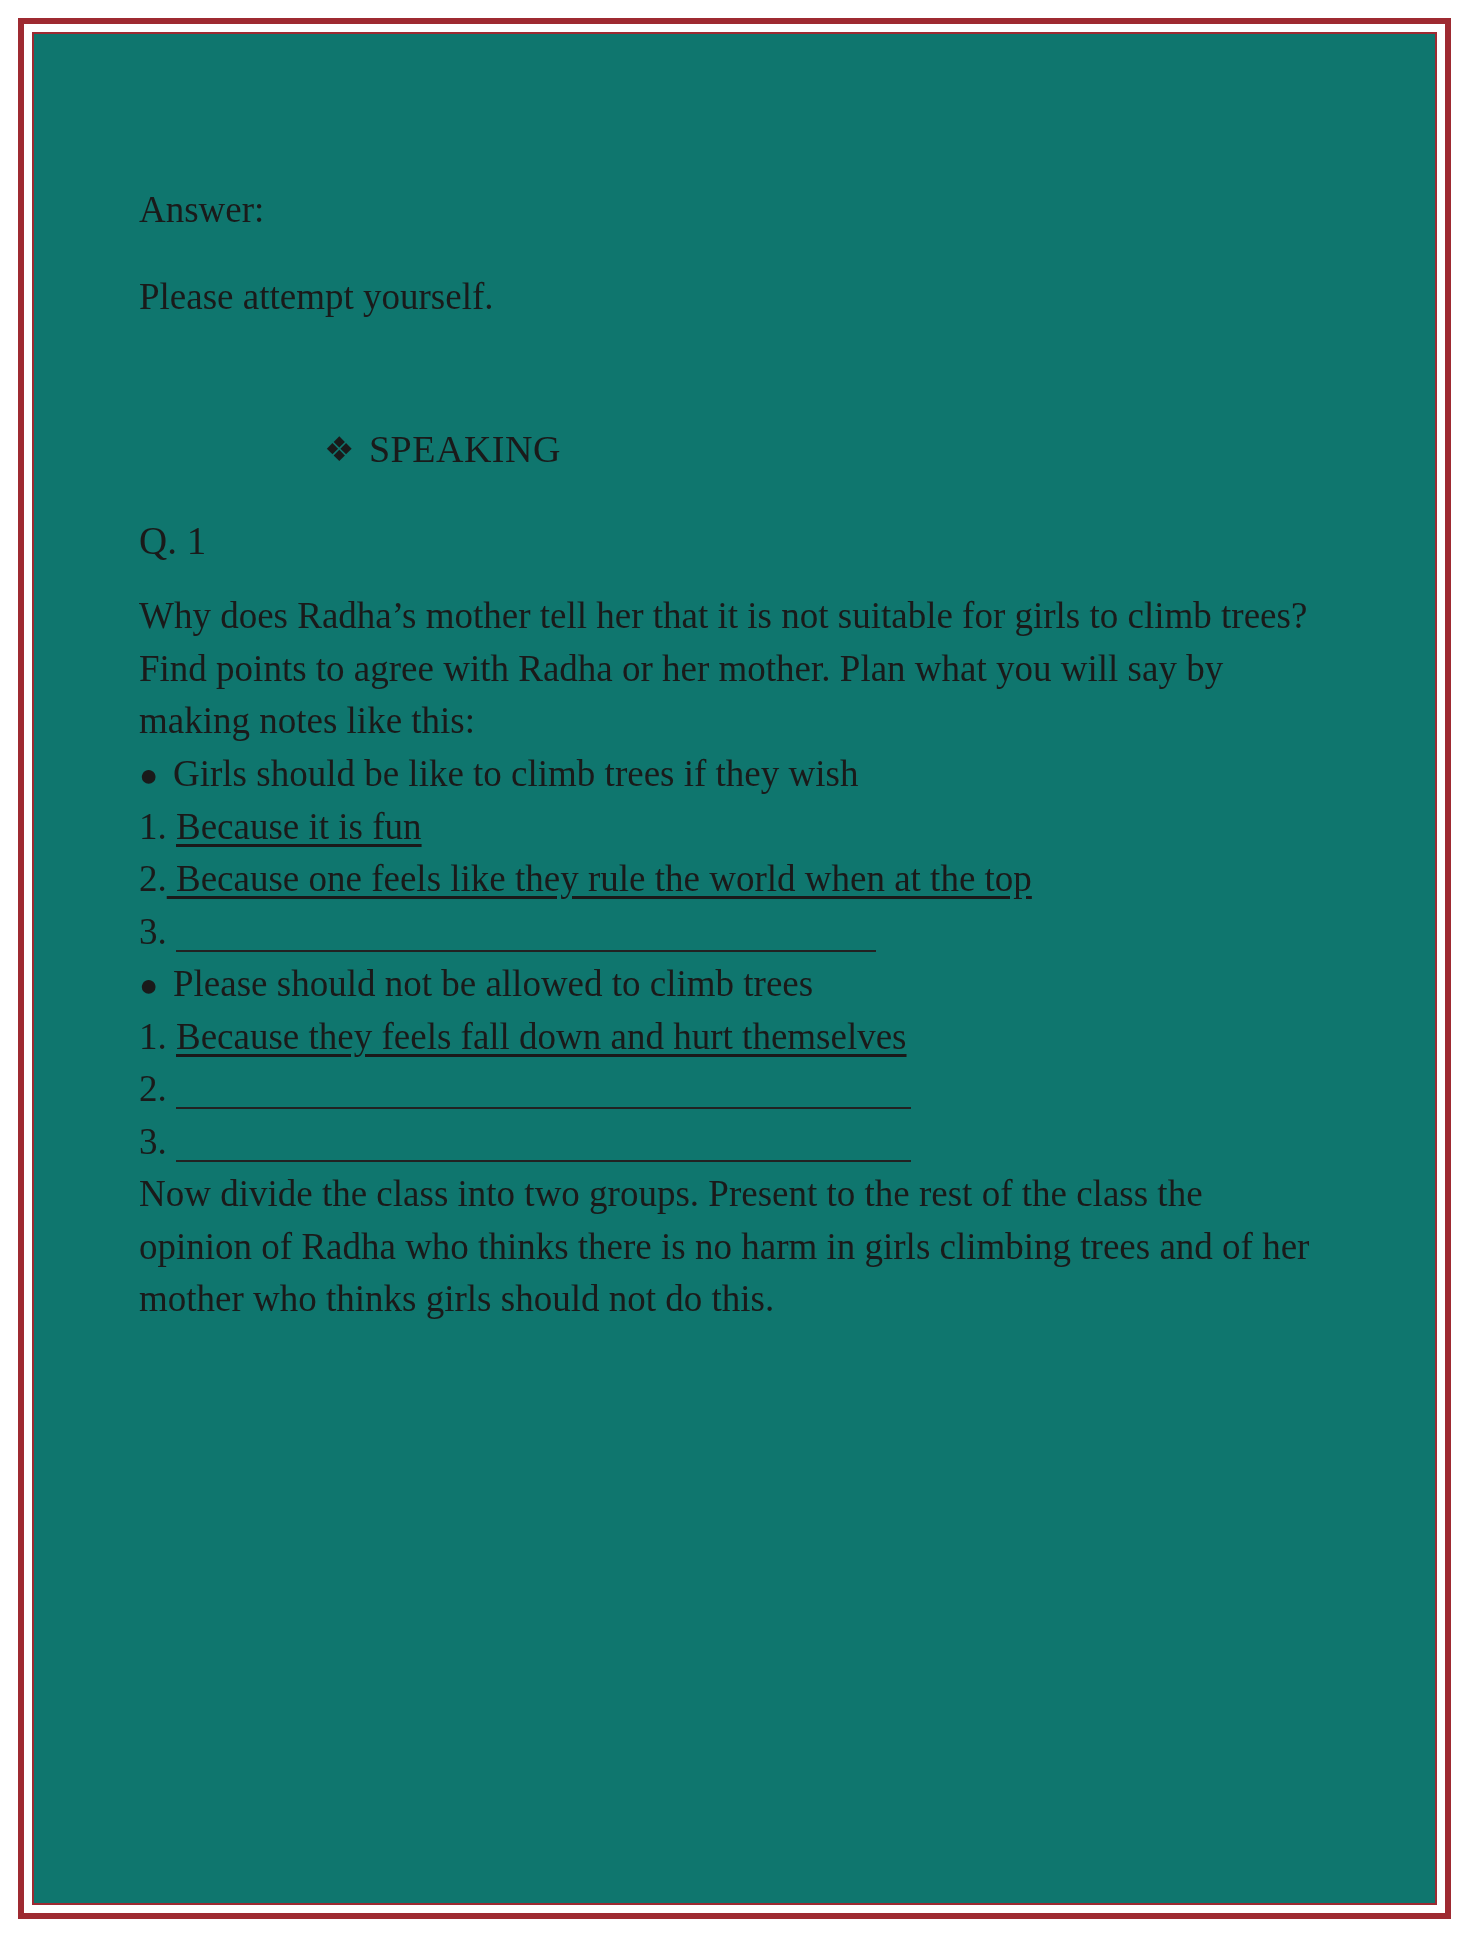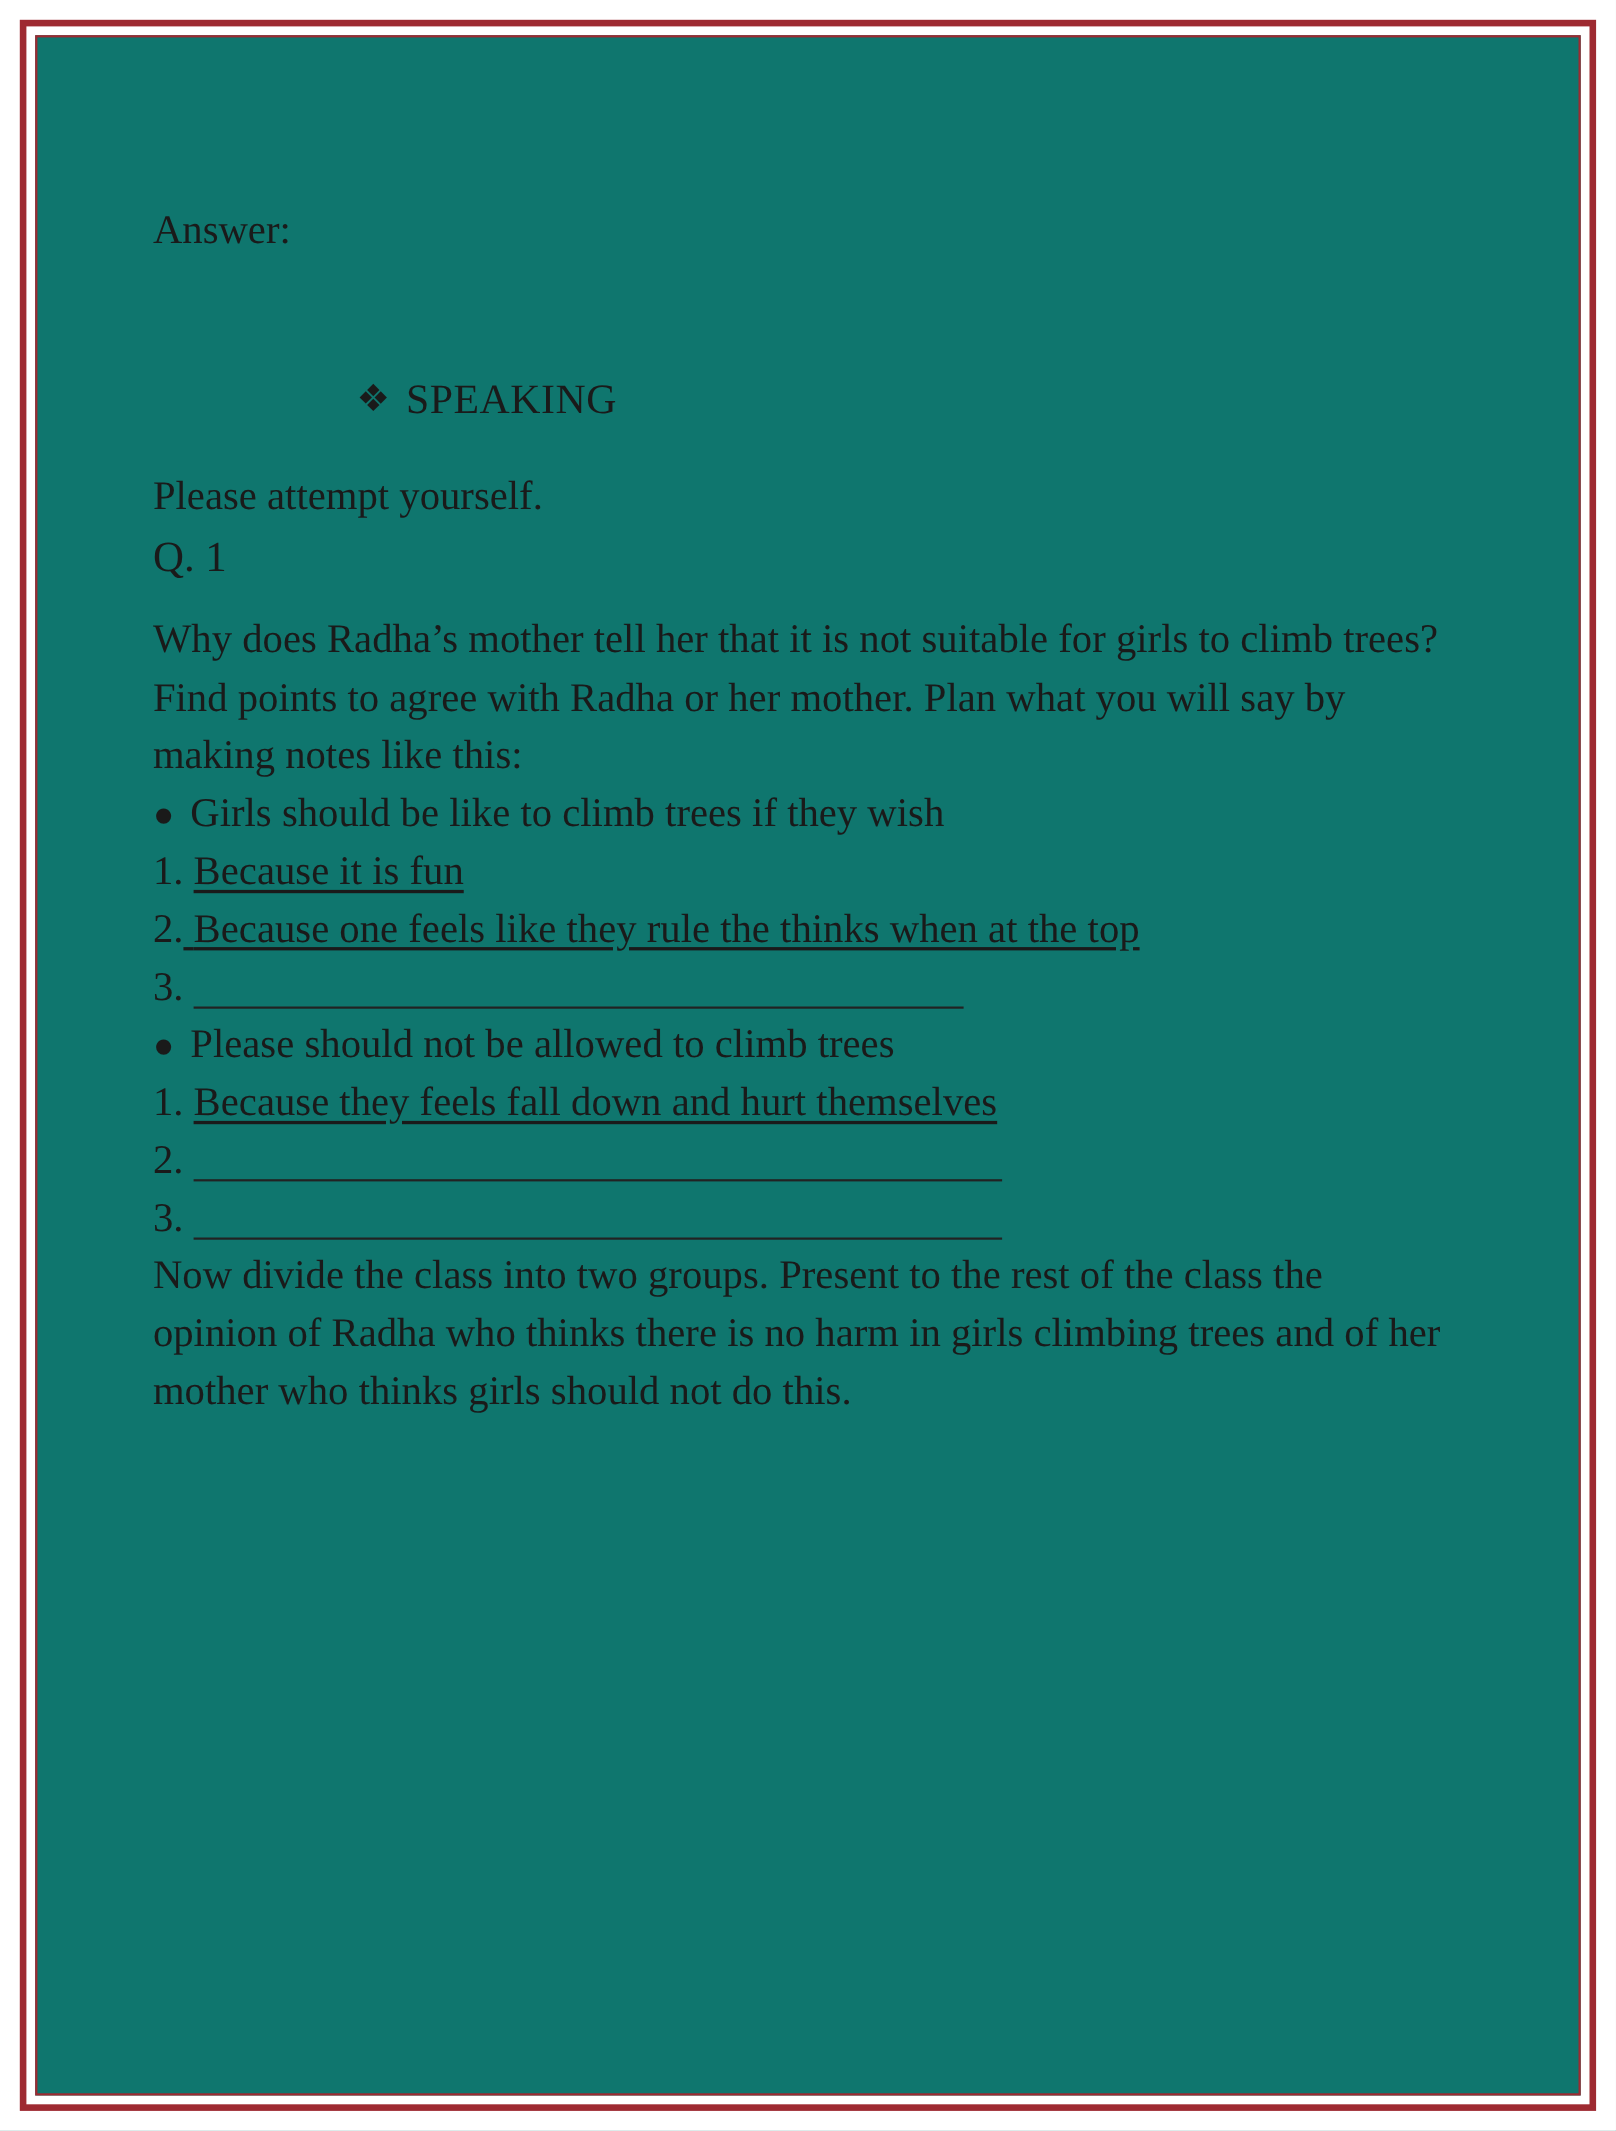--- a/index.html
+++ b/index.html
@@ -104,41 +104,41 @@
 </style>
 </head>
 <body>
 
 <div class="page">
   <div class="border-outer">
     <div class="border-inner">
       <div class="content">
 
         <p class="para answer-label">Answer:</p>
+        <p class="para answer-text">Please attempt yourself.</p>
+
         <p class="para section-head">
           <span class="diamond-icon">❖</span><span>SPEAKING</span>
         </p>
-
-        <p class="para answer-text">Please attempt yourself.</p>
 
         <p class="para qnum">Q. 1</p>
         <p class="para qtext">Why does Radha’s mother tell her that it is not suitable for girls to climb trees? Find points to agree with Radha or her mother. Plan what you will say by making notes like this:</p>
 
         <p class="para bullet-line">
           <span class="bullet-dot">●</span><span>Girls should be like to climb trees if they wish</span>
         </p>
 
         <p class="para">
           <span class="num">1.</span>
           <span class="answer-written">Because it is fun</span>
         </p>
 
         <p class="para answer-wrap">
           <span class="num">2.</span>
-          <span>Because one feels like they rule the thinks when at the top</span>
+          <span>Because one feels like they rule the world when at the top</span>
         </p>
 
         <p class="para">
           <span class="num">3.</span>
           <span class="blank blank-long"></span>
         </p>
 
         <p class="para bullet-line">
           <span class="bullet-dot">●</span><span>Please should not be allowed to climb trees</span>
         </p>

